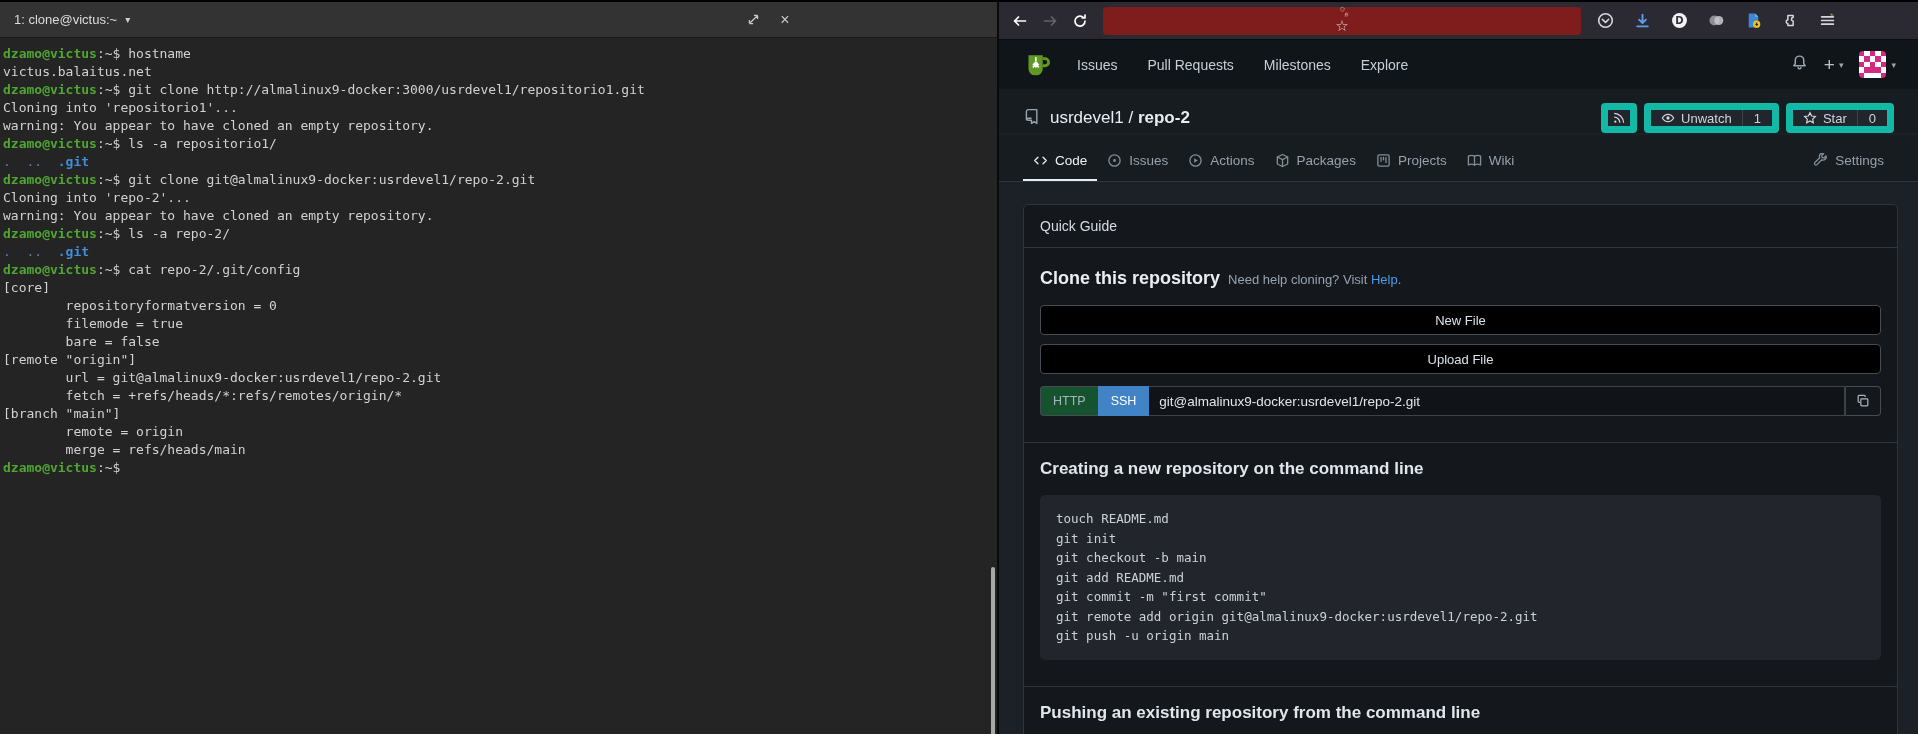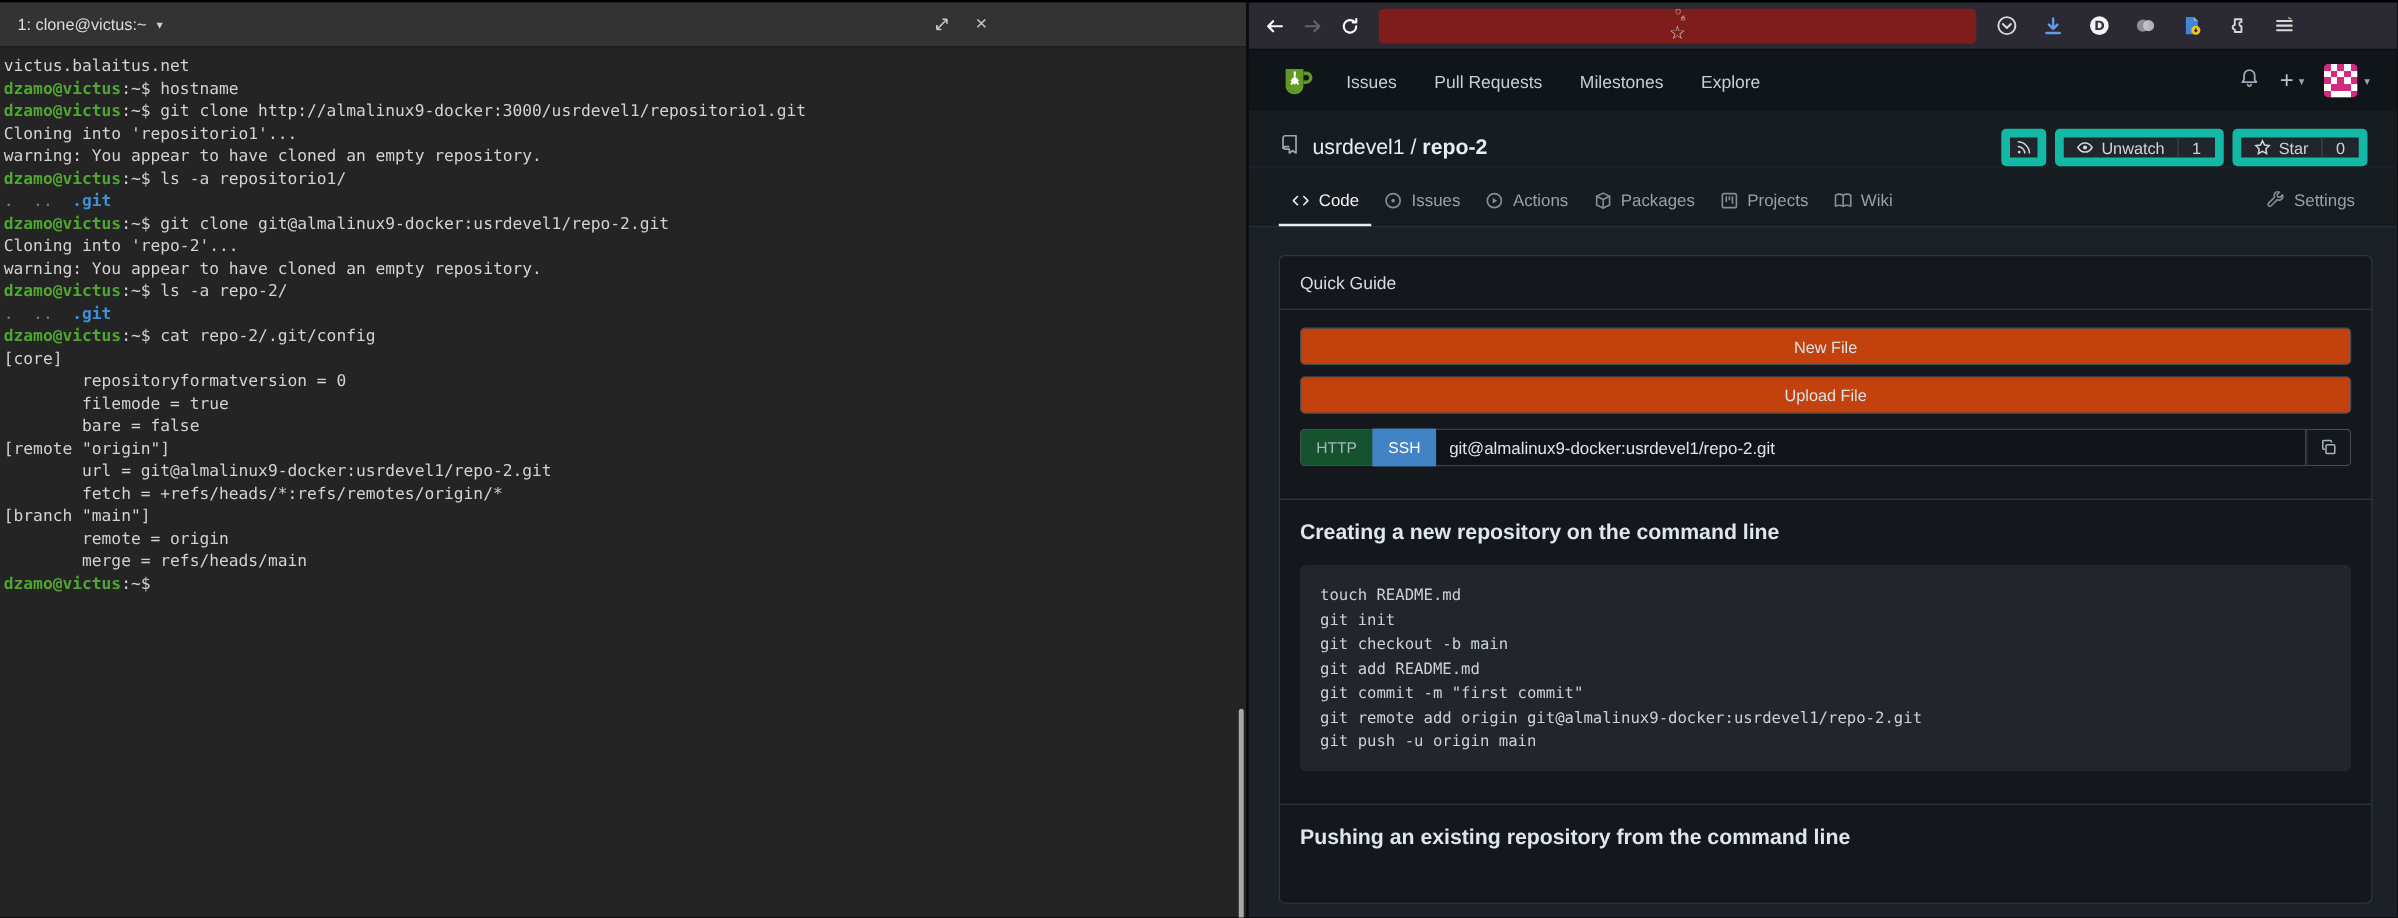--- a/index.html
+++ b/index.html
@@ -71,21 +71,21 @@
 
   .g-content { padding:22px 20px 0 24px; background:#1c2127; }
   .g-box { border:1px solid #2e353d; border-radius:5px; background:#14181d; }
   .g-box-header { padding:13px 16px; border-bottom:1px solid #2e353d; font-size:14px; color:#d5dde4; }
   .g-section { padding:14px 16px 26px 16px; }
   .g-section + .g-section { border-top:1px solid #2e353d; }
   .clone-head { margin:6px 0 16px 0; display:flex; align-items:baseline; gap:8px; }
   .clone-head h2 { font-size:18px; font-weight:700; color:#e9eef3; }
   .clone-help { font-size:13px; color:#98a2ac; }
   .clone-help a { color:#4c9ce8; text-decoration:none; cursor:pointer; }
-  .wide-btn { width:100%; height:30px; background:#c2410c; border:1px solid #454c54; border-radius:4px; color:#dbe2e8; font-size:13px; display:flex; align-items:center; justify-content:center; margin-bottom:9px; cursor:pointer; font-family:"Liberation Sans",sans-serif; }
+  .wide-btn { width:100%; height:30px; background:#000000; border:1px solid #454c54; border-radius:4px; color:#dbe2e8; font-size:13px; display:flex; align-items:center; justify-content:center; margin-bottom:9px; cursor:pointer; font-family:"Liberation Sans",sans-serif; }
   .clone-row { display:flex; height:30px; margin-top:12px; }
   .proto-btn { display:flex; align-items:center; padding:0 12px; font-size:12.5px; cursor:pointer; }
   .proto-http { background:#14532d; border:1px solid #454c54; border-right:none; border-radius:4px 0 0 4px; color:#aab4be; }
   .proto-ssh { background:#4183c4; border:1px solid #4183c4; color:#fff; }
   .clone-input { flex:1; background:#101419; border:1px solid #3a424a; border-left:none; color:#dfe5ea; font-size:13.5px; padding:0 10px; font-family:"Liberation Sans",sans-serif; outline:none; }
   .copy-btn { width:36px; background:#14181d; border:1px solid #454c54; border-left:1px solid #3a424a; border-radius:0 4px 4px 0; display:flex; align-items:center; justify-content:center; cursor:pointer; }
   .copy-btn svg { width:14px; height:14px; fill:none; stroke:#aab4be; stroke-width:1.4; stroke-linejoin:round; }
   .g-section h3 { font-size:17px; font-weight:600; color:#dfe6ec; margin:2px 0 16px 0; }
   .code-block { background:#22262c; border-radius:5px; padding:14px 16px; font-family:"DejaVu Sans Mono",monospace; font-size:12.5px; line-height:19.5px; color:#c9d1d9; }
   .code-block .cl { white-space:pre; }
@@ -102,22 +102,22 @@
       <span class="term-controls">
         <span class="term-ctl">
           <svg viewBox="0 0 16 16">
               <path d="M3 13L13 3M3 13V8.5M3 13h4.5M13 3V7.5M13 3H8.5"></path>
             </svg>
         </span>
         <span class="term-ctl" style="font-size:16px;">×</span>
       </span>
     </div>
     <div class="term-body">
+        <div class="term-line"><span class="seg-p">dzamo@victus</span><span class="seg-w">:~$ hostname</span></div>
         <div class="term-line"><span class="seg-w">victus.balaitus.net</span></div>
-        <div class="term-line"><span class="seg-p">dzamo@victus</span><span class="seg-w">:~$ hostname</span></div>
         <div class="term-line"><span class="seg-p">dzamo@victus</span><span class="seg-w">:~$ git clone http://almalinux9-docker:3000/usrdevel1/repositorio1.git</span></div>
         <div class="term-line"><span class="seg-w">Cloning into 'repositorio1'...</span></div>
         <div class="term-line"><span class="seg-w">warning: You appear to have cloned an empty repository.</span></div>
         <div class="term-line"><span class="seg-p">dzamo@victus</span><span class="seg-w">:~$ ls -a repositorio1/</span></div>
         <div class="term-line"><span class="seg-d">.</span><span class="seg-w">  </span><span class="seg-d">..</span><span class="seg-w">  </span><span class="seg-b">.git</span></div>
         <div class="term-line"><span class="seg-p">dzamo@victus</span><span class="seg-w">:~$ git clone git@almalinux9-docker:usrdevel1/repo-2.git</span></div>
         <div class="term-line"><span class="seg-w">Cloning into 'repo-2'...</span></div>
         <div class="term-line"><span class="seg-w">warning: You appear to have cloned an empty repository.</span></div>
         <div class="term-line"><span class="seg-p">dzamo@victus</span><span class="seg-w">:~$ ls -a repo-2/</span></div>
         <div class="term-line"><span class="seg-d">.</span><span class="seg-w">  </span><span class="seg-d">..</span><span class="seg-w">  </span><span class="seg-b">.git</span></div>
@@ -348,20 +348,24 @@
           </svg>
         <span>Settings</span>
       </span>
     </div>
 
     <div class="g-content">
       <div class="g-box">
         <div class="g-box-header">Quick Guide</div>
 
         <div class="g-section">
+          <div class="clone-head">
+            <h2>Clone this repository</h2>
+            <span class="clone-help"><span>Need help cloning? Visit</span> <a>Help</a><span>.</span></span>
+          </div>
           <button class="wide-btn">New File</button>
           <button class="wide-btn">Upload File</button>
           <div class="clone-row">
             <span class="proto-btn proto-http">HTTP</span>
             <span class="proto-btn proto-ssh">SSH</span>
             <input class="clone-input" readonly="" value="git@almalinux9-docker:usrdevel1/repo-2.git" style="">
             <span class="copy-btn">
               <svg viewBox="0 0 16 16">
                   <rect x="5.5" y="5.5" width="8" height="8" rx="1"></rect>
                   <path d="M10.5 3.5v-1a1 1 0 0 0-1-1h-6a1 1 0 0 0-1 1v6a1 1 0 0 0 1 1h1"></path>

